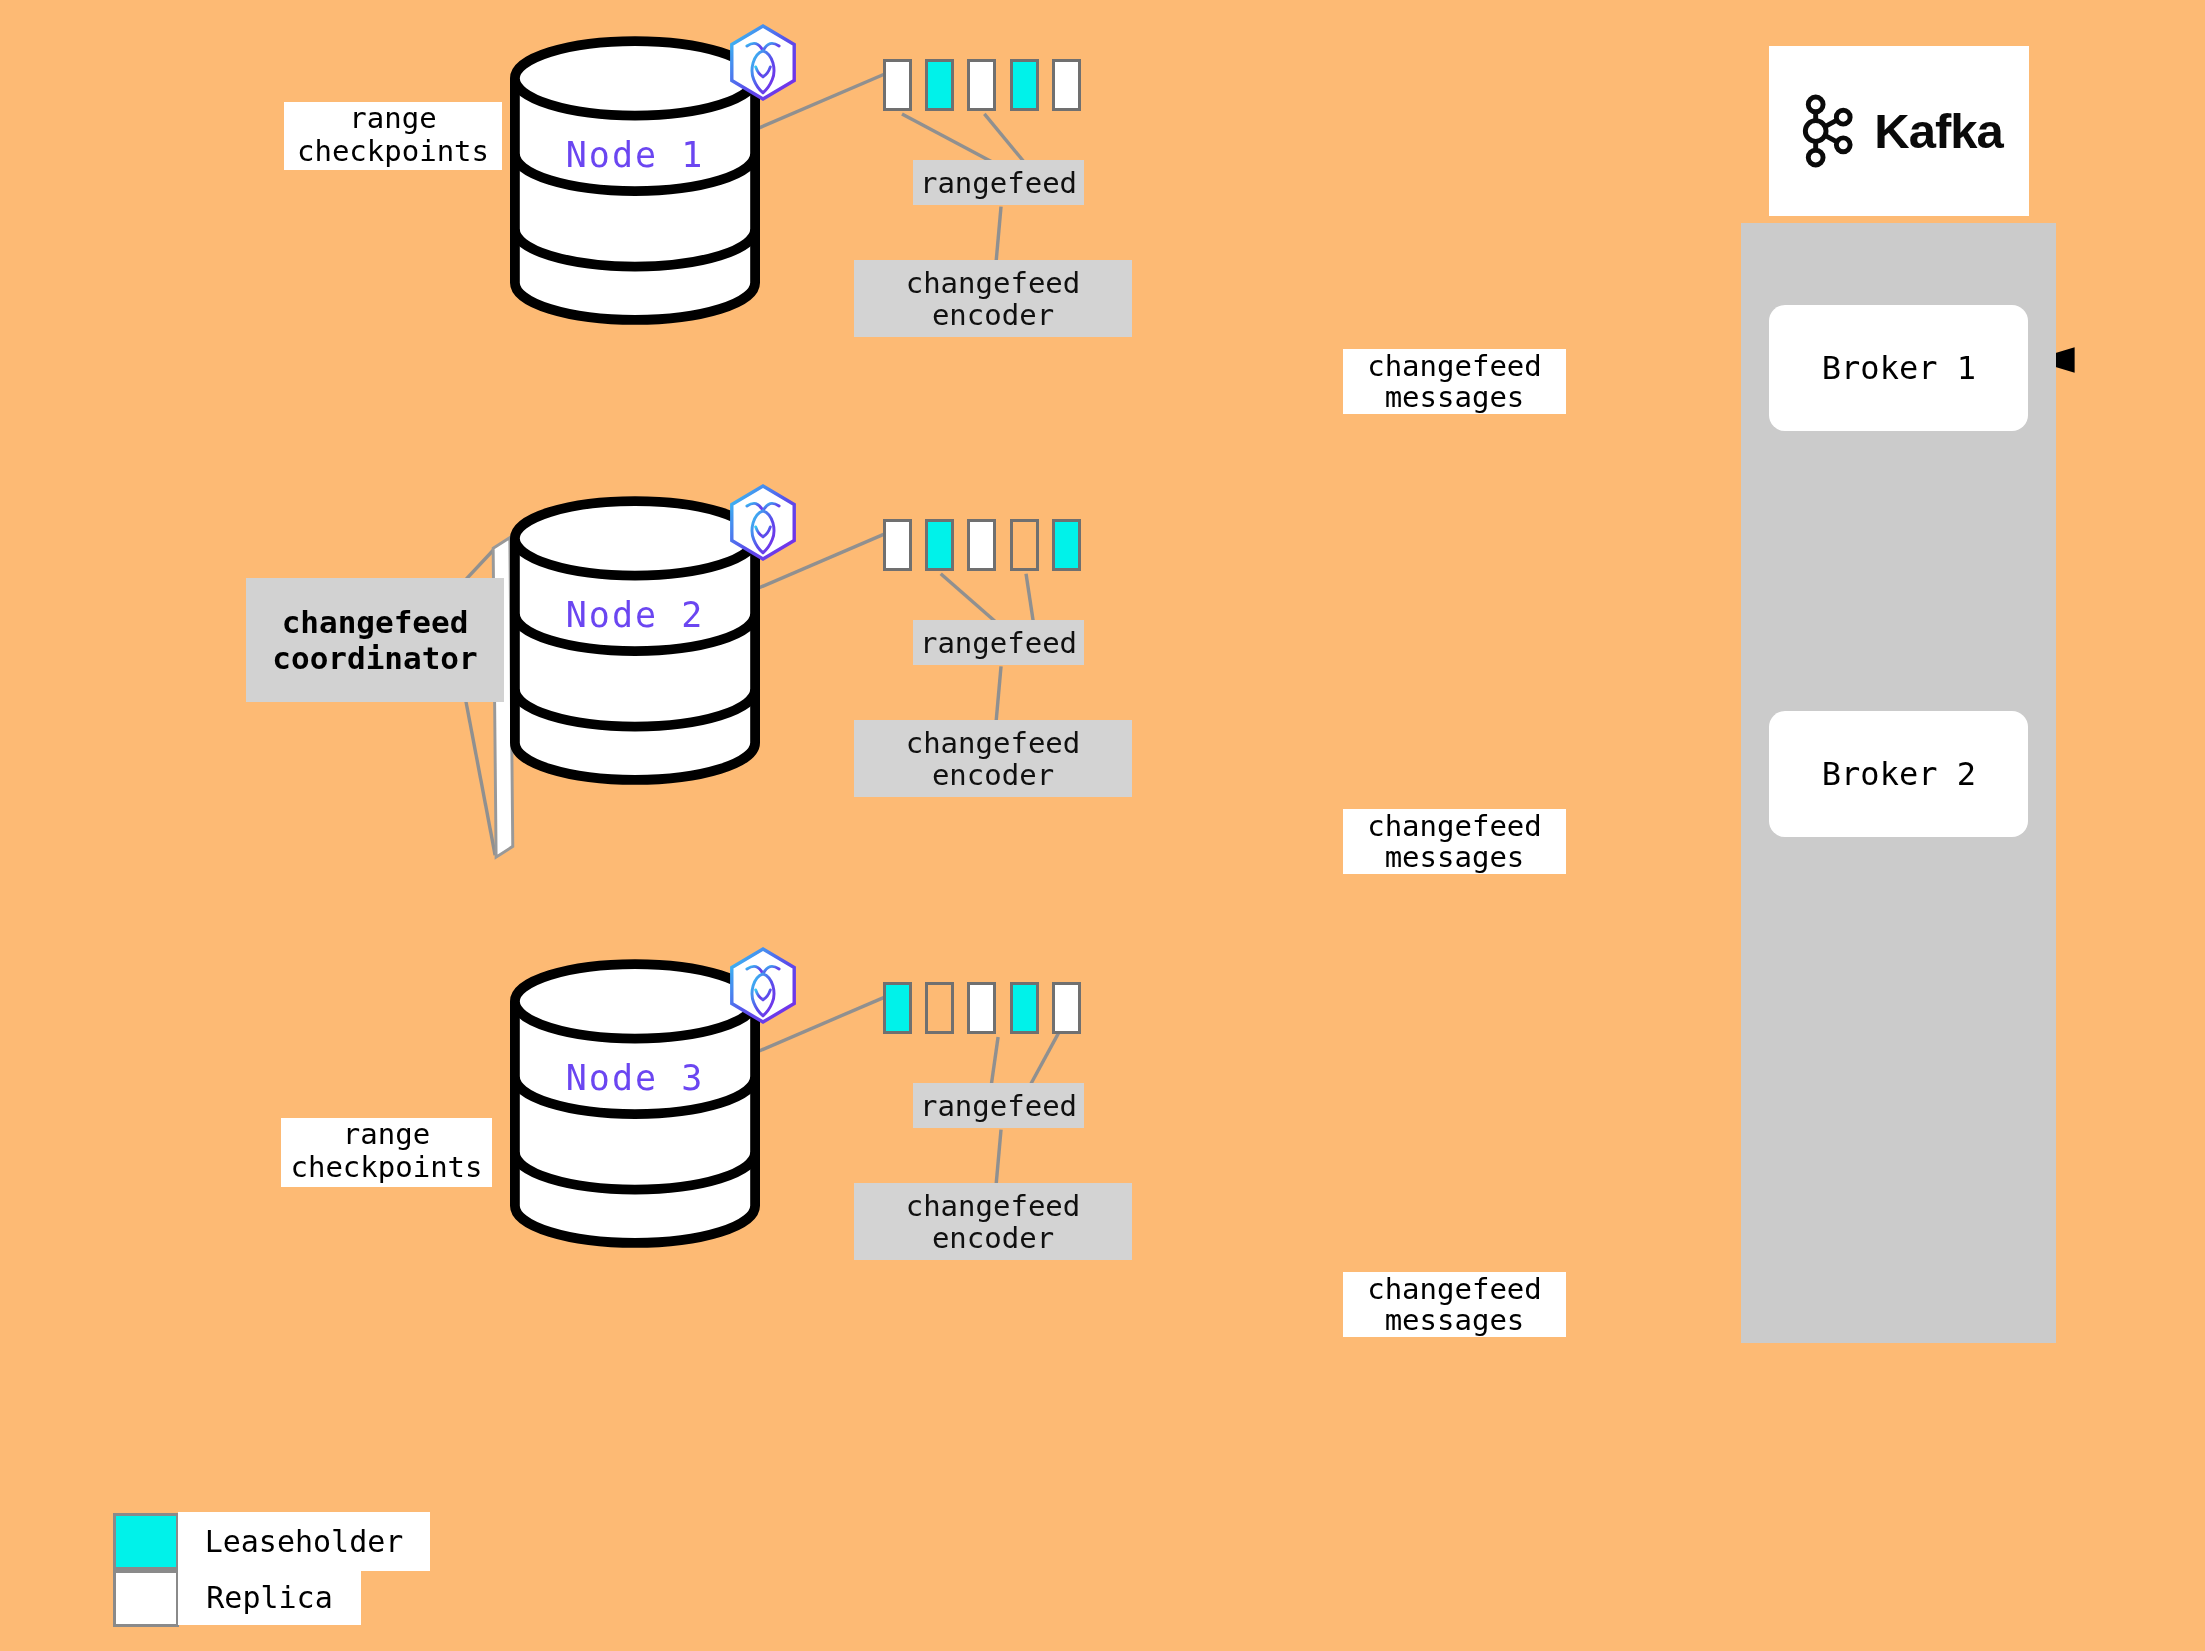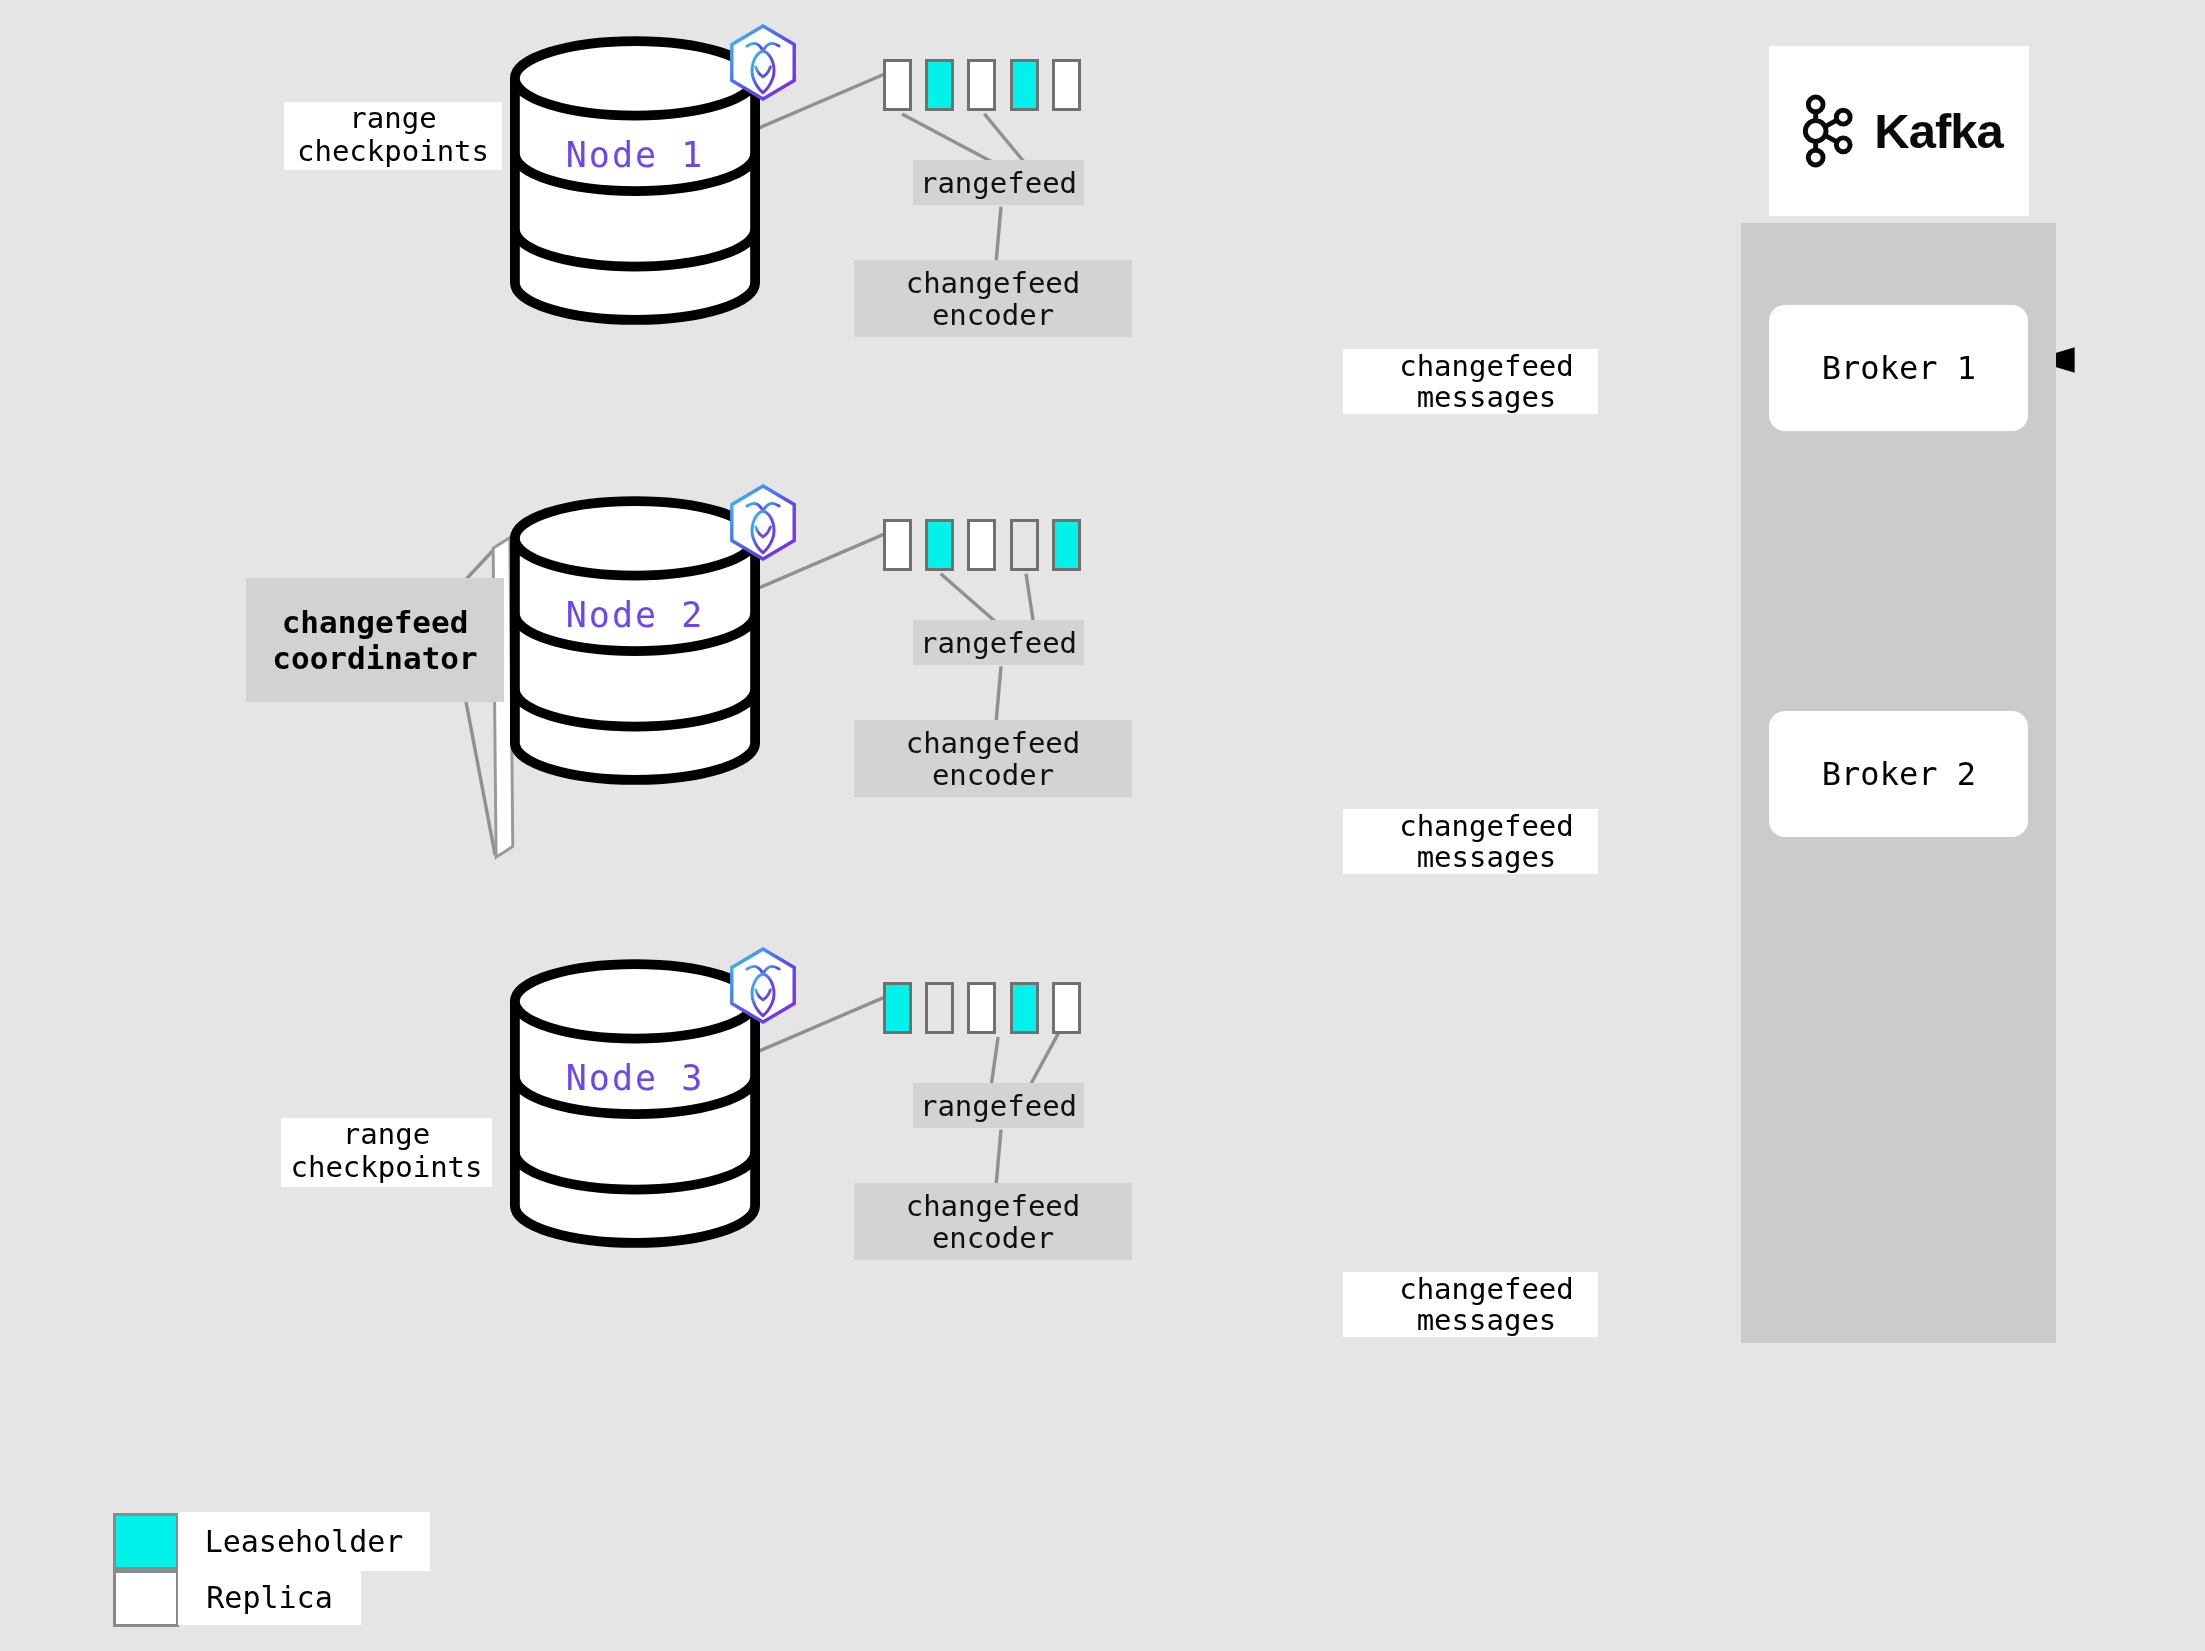--- a/index.html
+++ b/index.html
@@ -1,16 +1,16 @@
 <!DOCTYPE html>
 <html style="--teal: #00f2ea; --node-color: #6b46f1;font-size:7.8px"><head>
 <meta charset="utf-8">
 <style>
   html,body{margin:0;padding:0;background:#000;}
-  #stage{position:relative;width:2205px;height:1652px;background:#e5e5e5;overflow:hidden;
+  #stage{position:relative;width:2205px;height:1652px;background:#fdba74;overflow:hidden;
          font-family:"DejaVu Sans Mono","Liberation Mono",monospace;color:#000;}
   .abs{position:absolute;}
   .r1{--dy:0px}.r2{--dy:460px}.r3{--dy:923px}
 
   
   .cylinder{left:510px;top:calc(35px + var(--dy));width:250px;height:291px;}
   .node-label{left:510px;top:calc(131px + var(--dy));width:250px;height:47px;
     display:flex;align-items:center;justify-content:center;
     font-weight:normal;font-size:35px;color:var(--node-color,#6b46f1);letter-spacing:2px;}
   .hexagon{left:727px;top:calc(22.6px + var(--dy));width:72px;height:79px;}
@@ -24,21 +24,21 @@
 
   
   .graybox{background:#d3d3d3;display:flex;align-items:center;justify-content:center;
     text-align:center;font-size:29px;line-height:32px;color:#101010;}
   .rangefeed{left:913px;top:calc(160px + var(--dy));width:171px;height:45px;}
   .encoder{left:854px;top:calc(260px + var(--dy));width:278px;height:77px;}
 
   
   .whitebox{background:#fff;display:flex;align-items:center;justify-content:center;
     text-align:center;font-size:29px;line-height:33px;color:#000;}
-  .messages{left:1343px;top:calc(349px + var(--dy));width:223px;height:65px;line-height:31px;padding-left:32px;}
+  .messages{left:1343px;top:calc(349px + var(--dy));width:223px;height:65px;line-height:31px;}
   .checkpoints1{left:284px;top:102px;width:218px;height:68px;overflow:hidden;align-items:flex-start;}
   .checkpoints3{left:281px;top:1118px;width:211px;height:69px;overflow:hidden;align-items:flex-start;}
 
   .coordinator{left:246px;top:578px;width:258px;height:124px;background:#d2d2d2;
     display:flex;align-items:center;justify-content:center;text-align:center;
     font-weight:bold;font-size:31px;line-height:36px;color:#000;}
 
   
   .kafka-logo-box{left:1769px;top:46px;width:260px;height:170px;background:#fff;
     display:flex;align-items:center;justify-content:center;gap:15px;}

